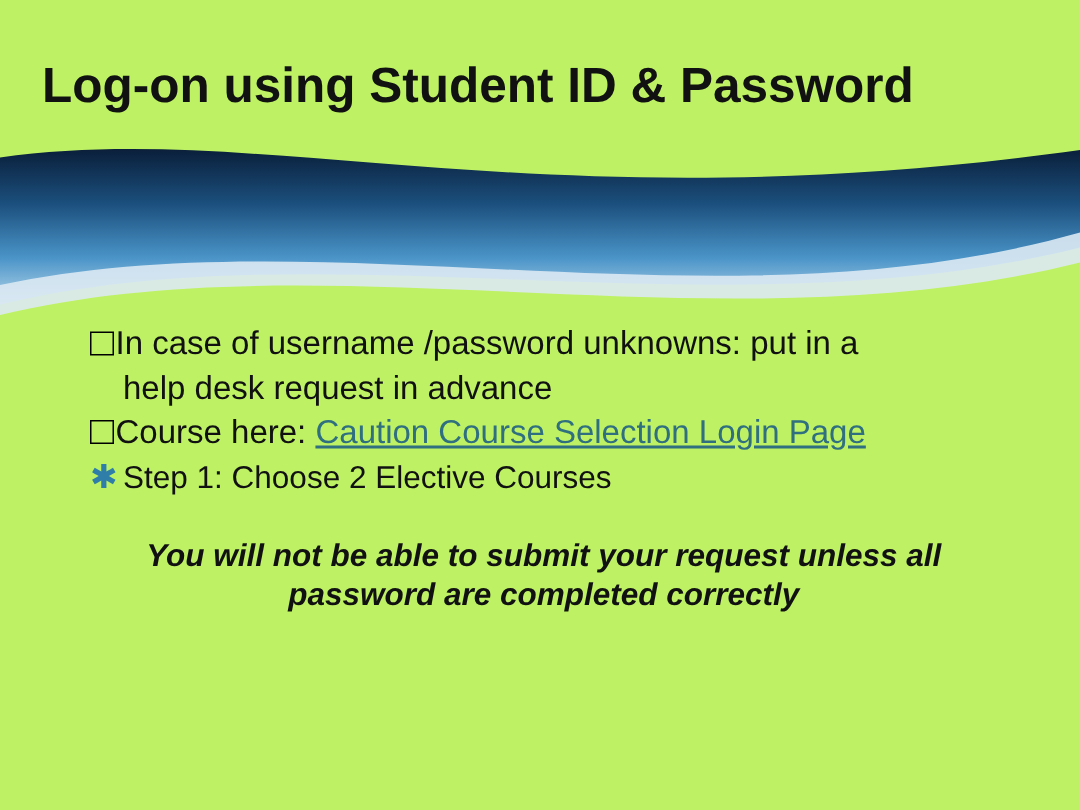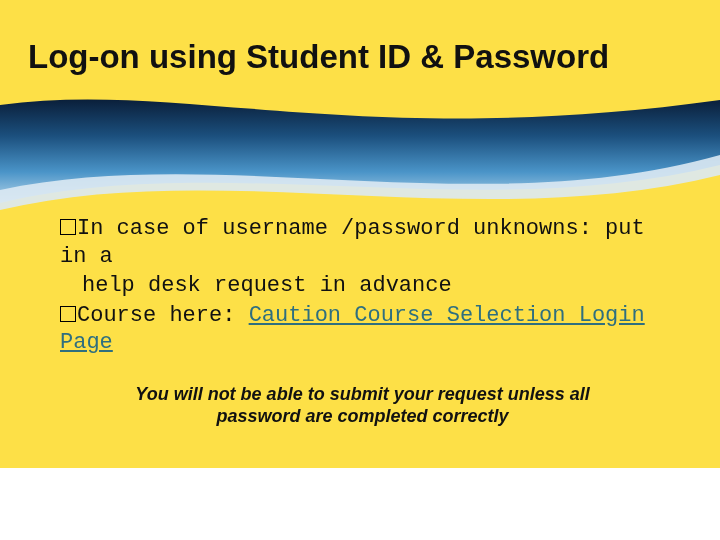--- a/index.html
+++ b/index.html
@@ -7,22 +7,22 @@
     padding: 0;
     width: 720px;
     height: 540px;
     background: #fff;
     font-family: "Trebuchet MS", "Segoe UI", sans-serif;
     overflow: hidden;
   }
   .slide {
     position: relative;
     width: 720px;
-    height: 468px;
-    background: #fde047;
+    height: 540px;
+    background: #bef264;
   }
   .title-band {
     position: absolute;
     top: 30px;
     left: 0;
     width: 720px;
     padding: 8px 28px 0 28px;
     box-sizing: border-box;
   }
   .title-band h1 {
@@ -57,21 +57,21 @@
   }
   .bullet-box {
     display: inline-block;
     width: 14px;
     height: 14px;
     border: 1.5px solid #000;
     vertical-align: -1px;
     margin-right: 1px;
   }
   .serif {
-    font-family: Liberation Mono, monospace;
+    font-family: Liberation Sans, sans-serif;
     font-size: 22px;
   }
   .link {
     color: #2f6f7f;
     text-decoration: underline;
   }
   .star {
     color: #2e7ea9;
     display: inline-block;
     width: 22px;
@@ -81,21 +81,21 @@
   }
   .bold { font-weight: 700; }
   .caution-block {
     margin-top: 2px;
   }
   .final {
     margin-top: 26px;
     text-align: center;
     font-weight: 700;
     font-style: italic;
-    font-size: 18px;
+    font-size: 21px;
     line-height: 1.25;
     padding: 0 4px;
   }
 </style>
 </head>
 <body>
 
 <div class="slide">
 
   <div class="title-band">
@@ -123,20 +123,23 @@
       <span class="bullet-box"></span><span>In case of username /password unknowns: put in a</span>
     </p>
     <p class="line serif indent">
       <span>help desk request in advance</span>
     </p>
 
     <p class="line serif">
       <span class="bullet-box"></span><span>Course here: </span><a class="link" href="#">Caution Course Selection Login Page</a>
     </p>
 
+    <p class="line">
+      <span class="star">✱</span><span>Step 1: Choose 2 Elective Courses</span>
+    </p>
 
 
     <div class="final">
       <div>You will not be able to submit your request unless all</div>
       <div>password are completed correctly</div>
     </div>
 
   </div>
 
 </div>

